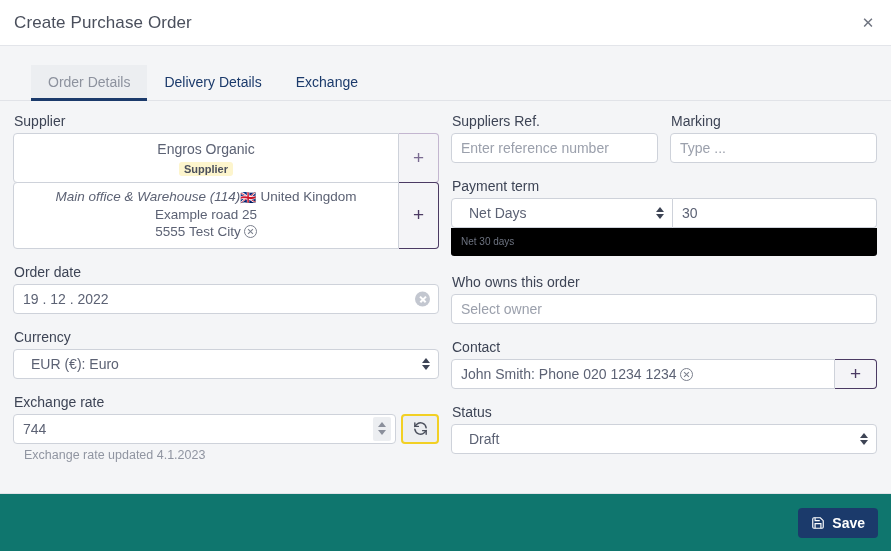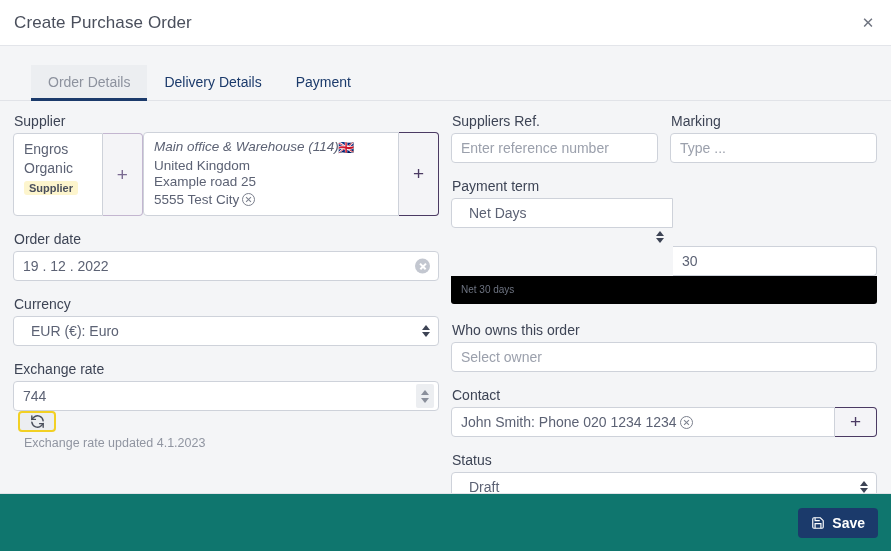--- a/index.html
+++ b/index.html
@@ -97,21 +97,21 @@
     background: #ffffff;
     padding: 0 9px;
     font-size: 14px;
     color: #5c6274;
     font-family: "Liberation Sans", sans-serif;
     outline: none;
   }
   .inp::placeholder { color: #9ba0ac; }
 
   
-  .supplier-wrap { display: flex; flex-direction: row; }
+  .supplier-wrap { display: flex; flex-direction: column; text-align: center; }
   .supplier-row { display: flex; }
   .supplier-box {
     flex: 1;
     border: 1px solid #ced2da;
     border-radius: 4px 0 0 4px;
     background: #fff;
     padding: 6px 10px 6px 10px;
   }
   .supplier-name { font-size: 14px; color: #5c6274; line-height: 19px; }
   .badge {
@@ -226,34 +226,33 @@
     height: 30px;
     border: 1px solid #ced2da;
     border-left: none;
     border-radius: 0 4px 4px 0;
     background: #fff;
     padding: 0 9px;
     font-size: 14px;
     color: #5c6274;
     font-family: "Liberation Sans", sans-serif;
     outline: none;
-    margin-top: 48px;
   }
   .pay-hint {
     background: #000000;
     color: #6d7380;
     font-size: 10px;
     height: 28px;
     line-height: 28px;
     padding: 0 10px;
     border-radius: 0 0 3px 3px;
   }
 
   
-  .ex-row { display: flex; align-items: stretch; flex-direction: column; }
+  .ex-row { display: flex; align-items: stretch; }
   .ex-inp-wrap { position: relative; flex: 1; }
   .ex-inp {
     width: 100%; height: 30px;
     border: 1px solid #ced2da;
     border-radius: 4px;
     background: #fff;
     padding: 0 38px 0 9px;
     font-size: 14px; color: #5c6274;
     font-family: "Liberation Sans", sans-serif;
     outline: none;
@@ -338,21 +337,21 @@
 <div class="modal">
 
   <div class="modal-header">
     <div class="modal-title">Create Purchase Order</div>
     <button class="close-btn">✕</button>
   </div>
 
   <div class="tabs">
     <button class="tab active">Order Details</button>
     <button class="tab">Delivery Details</button>
-    <button class="tab">Payment</button>
+    <button class="tab">Exchange</button>
   </div>
 
   <div class="modal-body">
 
     <div class="col">
 
       <div class="group">
         <label class="fl">Supplier</label>
         <div class="supplier-wrap">
           <div class="supplier-row">

